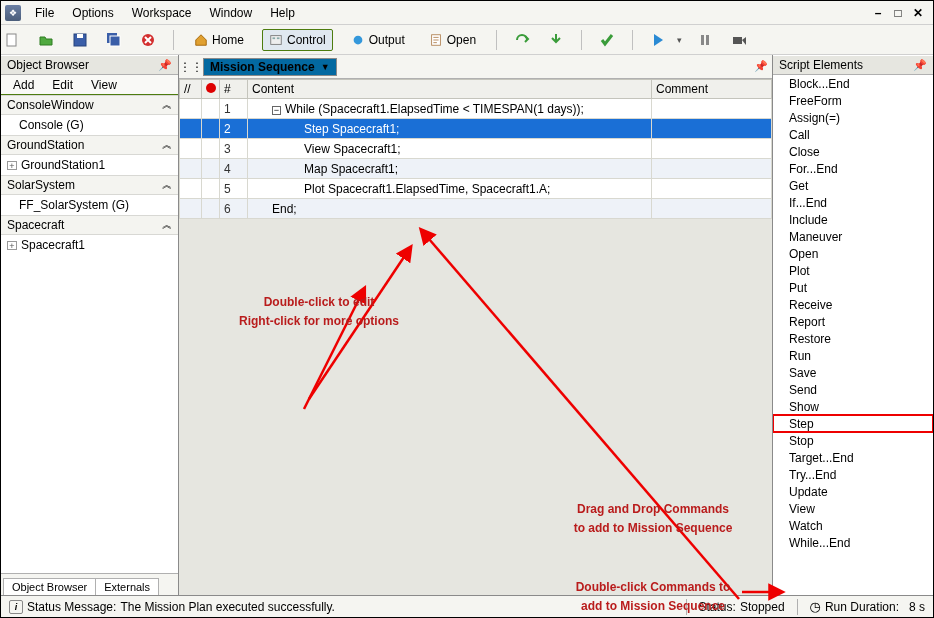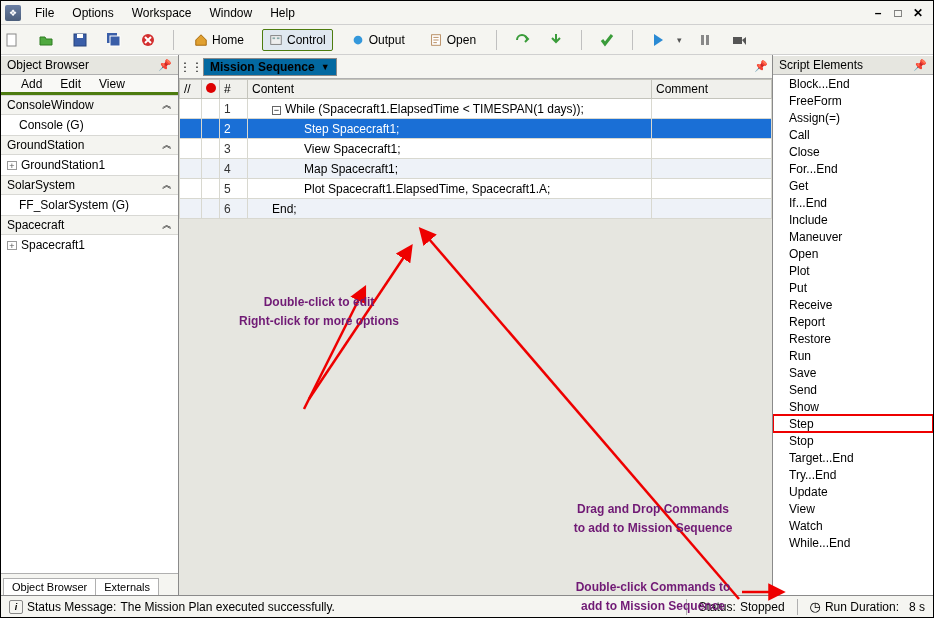--- a/index.html
+++ b/index.html
@@ -17,21 +17,21 @@
 .tbtn svg { width: 16px; height: 16px; }
 .tsep { width: 1px; height: 20px; background: #c0c0c0; margin: 0 2px; }
 .tabbtn { display: inline-flex; align-items: center; gap: 4px; height: 22px; padding: 0 6px; border-radius: 2px; cursor: default; }
 .tabbtn.active { background: #e0e8f0; border: 1px solid #4d7c0f; }
 
 .mainrow { flex: 1; display: flex; min-height: 0; }
 
 .leftpanel { width: 178px; display: flex; flex-direction: column; border-right: 1px solid #8a8a8a; background: #fff; }
 .panehdr { background: #e6e6e0; border-bottom: 1px solid #b0b0b0; border-top: 1px solid #fff; height: 20px; display: flex; align-items: center; padding: 0 6px; font-weight: normal; }
 .panehdr .pin { margin-left: auto; font-size: 11px; }
-.subbar { height: 20px; display: flex; align-items: center; border-bottom: 3px solid #4d7c0f; padding: 0 12px; gap: 2px; background: #f9f9f6; }
+.subbar { height: 20px; display: flex; align-items: center; border-bottom: 1px solid #4d7c0f; padding: 0 4px; gap: 2px; background: #f9f9f6; }
 .subbar span { padding: 1px 8px; cursor: default; }
 .treewrap { flex: 1; overflow: auto; }
 .cathdr { height: 20px; display: flex; align-items: center; padding: 0 6px; background: #f4f4f0; border-top: 1px solid #d8d8d4; border-bottom: 1px solid #d8d8d4; cursor: default; }
 .cathdr .chev { margin-left: auto; font-size: 10px; }
 .treeitem { height: 20px; display: flex; align-items: center; padding: 0 6px 0 18px; cursor: default; gap: 4px; }
 .treeitem .plus { width: 10px; display: inline-block; text-align: center; margin-left: -12px; color: #555; font-size: 9px; border:1px solid #999; line-height:8px; height:9px;}
 .bottomtabs { height: 22px; border-top: 1px solid #b0b0b0; display: flex; align-items: flex-end; background: #f5f5f1; padding-left: 2px; gap: 0; }
 .btab { padding: 2px 8px; border: 1px solid #b0b0b0; border-bottom: none; background: #fff; font-size: 11px; cursor: default; }
 .btab + .btab { margin-left: -1px; }
 
@@ -56,21 +56,21 @@
 .rightpanel { width: 160px; display: flex; flex-direction: column; background: #fff; }
 .scriptlist { flex: 1; overflow: auto; }
 .sitem { height: 17px; padding: 0 16px; display: flex; align-items: center; cursor: default; }
 .sitem.boxed { outline: 2px solid #e00; outline-offset: -1px; border-radius: 0;}
 
 .statusbar { height: 22px; border-top: 1px solid #8a8a8a; background: #f5f5f1; display: flex; align-items: center; padding: 0 4px; gap: 8px; }
 .statusbar .cell { display: flex; align-items: center; gap: 4px; padding: 0 4px; height: 100%; }
 .statusbar .sep { width: 1px; height: 16px; background: #b0b0b0; }
 .statusbar .grow { flex: 1; }
 
-.annobox { position: absolute; font-weight: bold; font-size: 14px; color: #701a75; pointer-events: none; text-align: center; line-height: 1.3; }
+.annobox { position: absolute; font-weight: bold; font-size: 14px; color: #b91c1c; pointer-events: none; text-align: center; line-height: 1.3; }
 
 svg.arrow { position: absolute; pointer-events: none; overflow: visible; }
 </style>
 </head>
 <body>
 
 <div class="app">
 
   <div class="menubar">
     <span class="appicon">❖</span>

